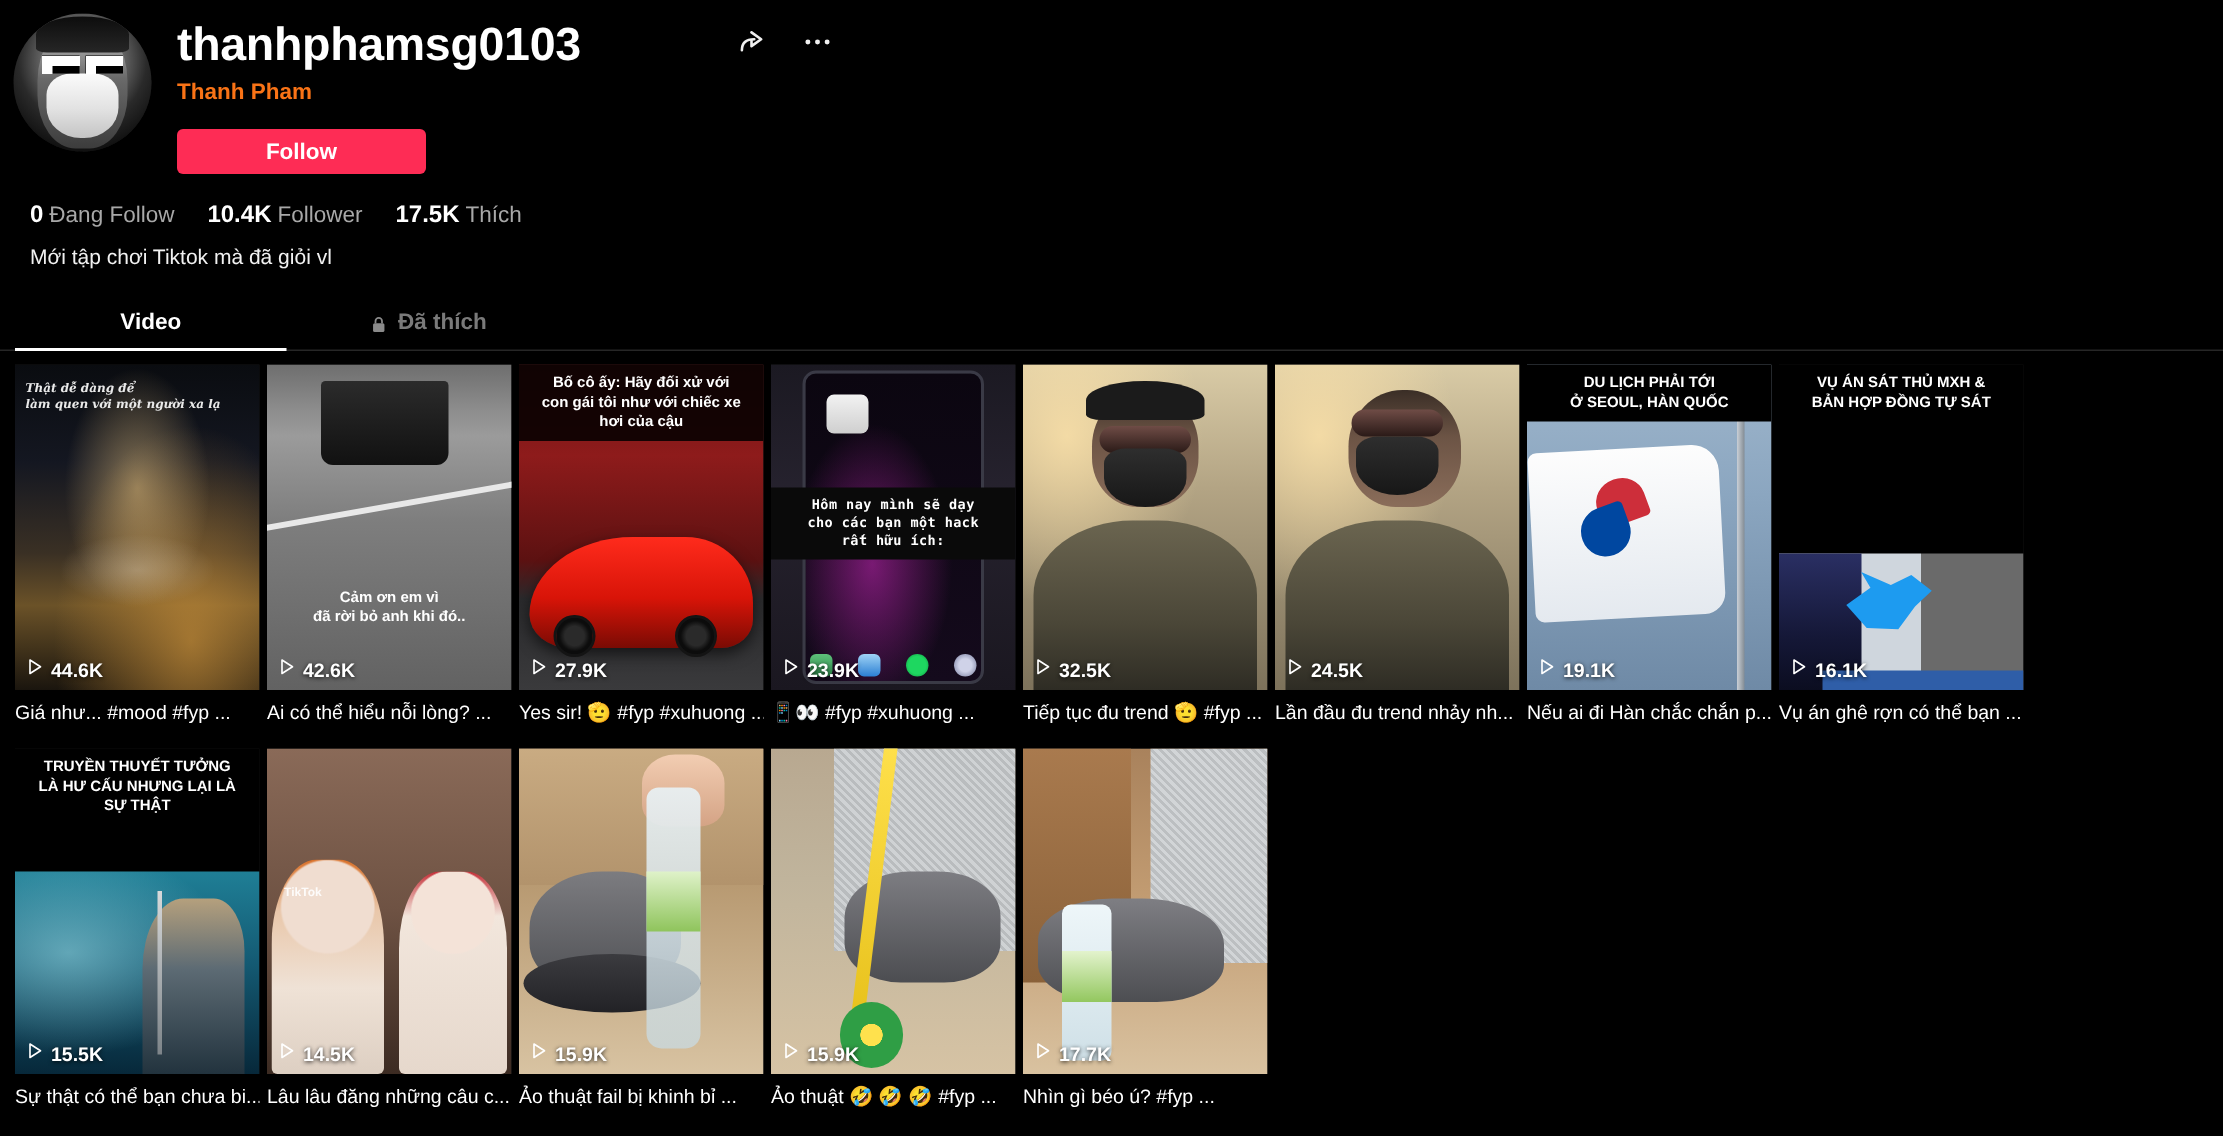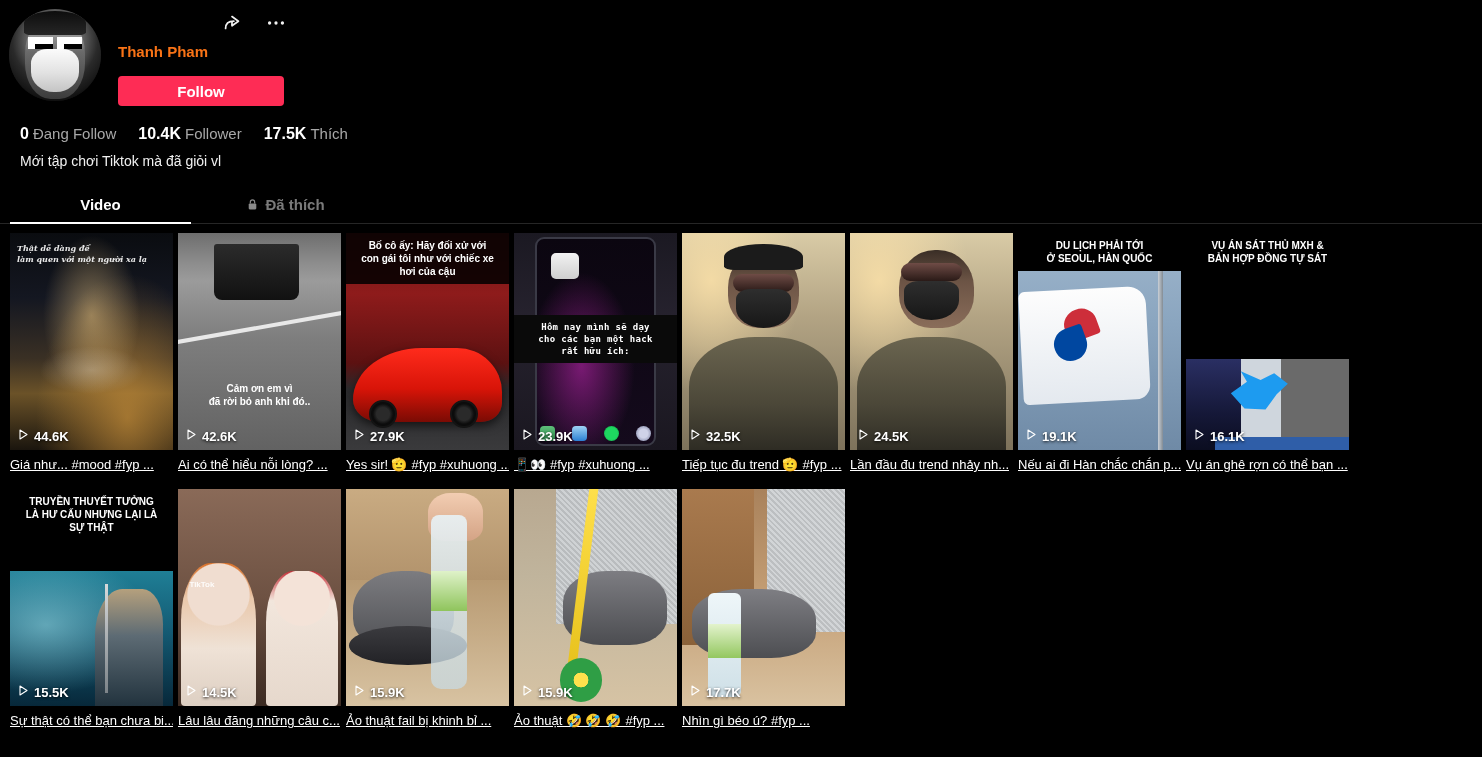--- a/index.html
+++ b/index.html
@@ -84,21 +84,21 @@
     display: flex;
     border-bottom: 1px solid #262626;
     padding-left: 8px;
   }
   .tab {
     width: 185px; text-align: center;
     padding: 9px 0 10px;
     font-size: 15px; font-weight: 700;
     color: #7a7a7a; cursor: pointer;
     position: relative;
-    display: flex; align-items: center; justify-content: center; gap: 6px;
+    display: flex; align-items: flex-end; justify-content: center; gap: 6px;
   }
   .tab.active { color: #fff; }
   .tab.active::after {
     content: ""; position: absolute; left: 2px; right: 2px; bottom: -1px;
     height: 2px; background: #fff;
   }
   .lock-icon { display: inline-flex; }
 
   
   .grid {
@@ -133,21 +133,21 @@
   }
   .overlay-text.script-low { top: auto; bottom: 36px; }
   .play-stat {
     position: absolute; left: 7px; bottom: 6px;
     display: flex; align-items: center; gap: 5px;
     font-size: 13px; font-weight: 700;
     text-shadow: 0 1px 3px rgba(0,0,0,.85);
   }
   .caption {
     margin-top: 6px; font-size: 13px; line-height: 17px; color: #fff;
-    white-space: nowrap; overflow: hidden; text-overflow: clip; text-decoration: underline;
+    white-space: nowrap; overflow: hidden; text-overflow: clip;
   }
 
   
   .sc-night {
     background:
       radial-gradient(ellipse at 50% 38%, rgba(255,214,140,.5) 0%, rgba(0,0,0,0) 42%),
       radial-gradient(ellipse at 72% 85%, rgba(210,150,60,.65) 0%, rgba(20,12,4,0) 55%),
       linear-gradient(180deg, #0a0c10 0%, #141721 30%, #3a3024 58%, #6b5228 74%, #1a150e 100%);
   }
   .sc-night::after {
@@ -404,20 +404,21 @@
       <div class="av-mask"></div>
       <div class="av-glasses">
         <div class="av-lens"></div>
           <div class="av-lens"></div>
       </div>
     </div>
   </div>
 
   <div class="header-main">
     <div class="name-row">
+      <h1 class="username">thanhphamsg0103</h1>
       <div class="header-actions">
         <span class="icon-btn">
           <svg width="22" height="22" viewBox="0 0 24 24" fill="none" stroke="#fff" stroke-width="1.9" stroke-linecap="round" stroke-linejoin="round">
             <path d="M5 18c0-6 4-8 9-8"></path>
             <path d="M12 5l7 5-7 5v-4"></path>
           </svg>
         </span>
         <span class="icon-btn">
           <svg width="22" height="22" viewBox="0 0 24 24" fill="#fff">
             <circle cx="5" cy="12" r="1.8"></circle>

